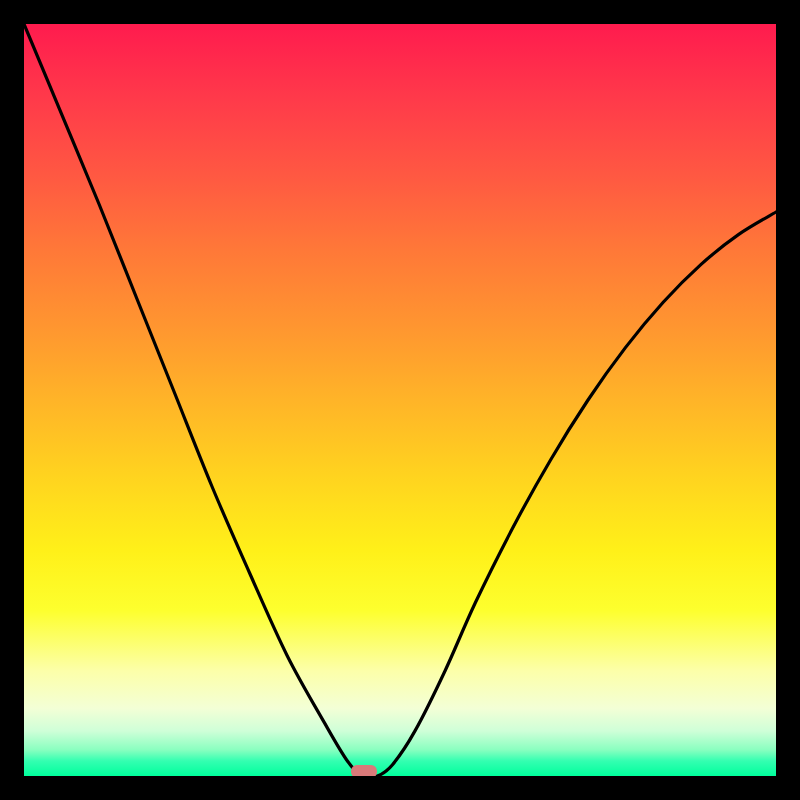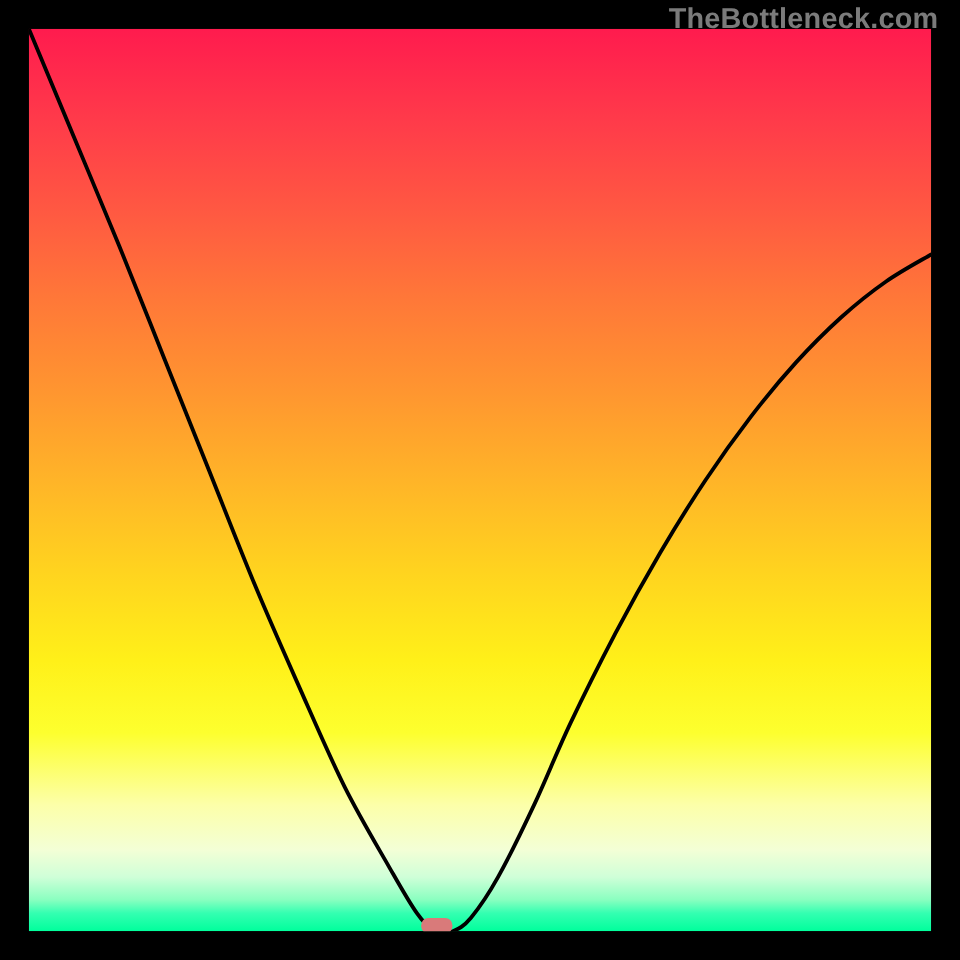--- a/index.html
+++ b/index.html
@@ -58,21 +58,20 @@
   .marker {
     position: absolute;
     background: #d97a7a;
     border-radius: 6px;
   }
 </style>
 </head>
 <body>
 
 <div class="frame">
-  <div class="watermark">TheBottleneck.com</div>
 
   <div class="plot-area">
     <div class="gradient"></div>
 
     <svg class="curve-layer" viewBox="0 0 752 752" preserveAspectRatio="none">
       <path id="curve-path" fill="none" stroke="#000" stroke-width="3.2" stroke-linecap="round" stroke-linejoin="round" d="M 0.0 0.0 C 6.3 15.0, 25.1 60.2, 37.6 90.2 C 50.1 120.3, 62.7 149.8, 75.2 180.5 C 87.7 211.2, 100.3 243.1, 112.8 274.5 C 125.3 305.8, 137.9 337.1, 150.4 368.5 C 162.9 399.8, 175.5 432.4, 188.0 462.5 C 200.5 492.6, 213.1 520.8, 225.6 549.0 C 238.1 577.2, 250.7 606.6, 263.2 631.7 C 275.7 656.7, 290.8 681.8, 300.8 699.4 C 310.8 716.9, 317.1 728.2, 323.4 737.0 C 329.6 745.7, 333.4 749.5, 338.4 752.0 C 343.4 754.5, 348.4 753.9, 353.4 752.0 C 358.5 750.1, 362.2 748.2, 368.5 740.7 C 374.7 733.2, 382.3 722.5, 391.0 706.9 C 399.8 691.2, 411.1 668.0, 421.1 646.7 C 431.1 625.4, 439.9 602.9, 451.2 579.0 C 462.5 555.2, 476.3 527.7, 488.8 503.8 C 501.3 480.0, 513.9 457.5, 526.4 436.2 C 538.9 414.9, 551.5 394.8, 564.0 376.0 C 576.5 357.2, 589.1 339.7, 601.6 323.4 C 614.1 307.1, 626.7 292.0, 639.2 278.2 C 651.7 264.5, 664.3 251.9, 676.8 240.6 C 689.3 229.4, 701.9 219.3, 714.4 210.6 C 726.9 201.8, 745.7 191.8, 752.0 188.0"></path>
     </svg>
 
     <div id="marker" class="marker" style="width: 26.32px; height: 13.536px; left: 326.97px; top: 740.72px;"></div>
   </div>

